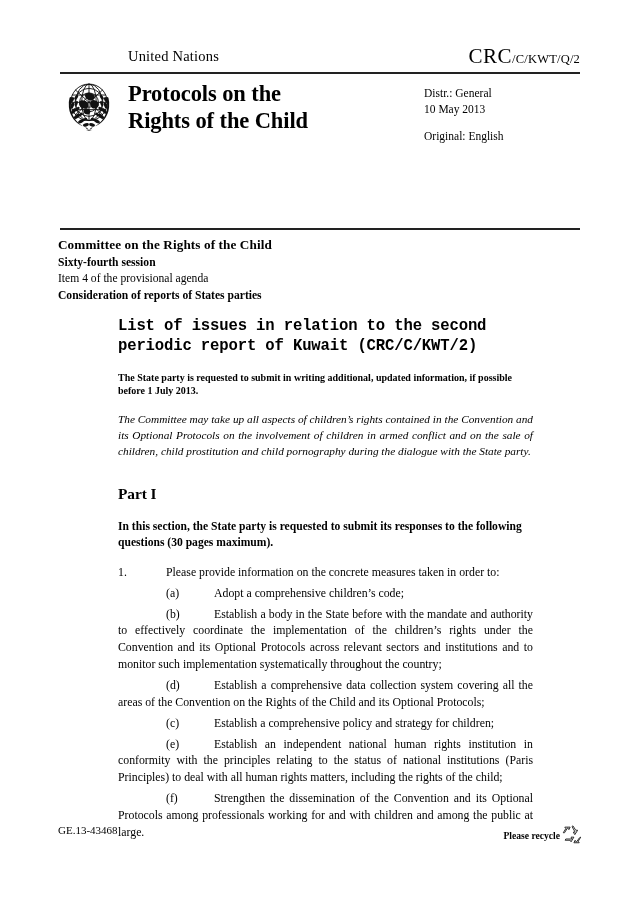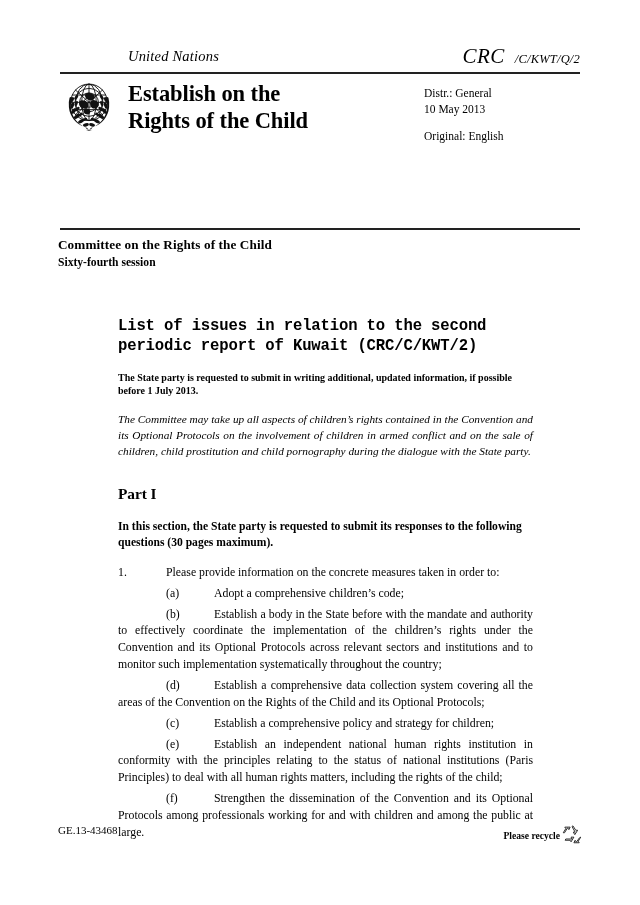--- a/index.html
+++ b/index.html
@@ -27,21 +27,20 @@
   
   .masthead {
     position: absolute;
     left: 60px;
     top: 48px;
     width: 520px;
   }
   .mast-top {
     position: relative;
     height: 20px;
-    font-style: italic;
   }
   .un-name {
     position: absolute;
     left: 68px;
     top: 0;
     font-size: 14.5px;
     letter-spacing: 0.2px;
     white-space: nowrap;
   }
   .doc-symbol {
@@ -51,21 +50,20 @@
     white-space: nowrap;
     text-align: right;
   }
   .doc-symbol .sym-main {
     font-size: 21px;
     letter-spacing: 0.5px;
   }
   .doc-symbol .sym-sub {
     font-size: 12.5px;
     letter-spacing: 0.2px;
-    margin-left: 10px;
   }
 
   .mast-rule {
     position: absolute;
     left: 60px;
     top: 72px;
     width: 520px;
     height: 2px;
     background: #222;
   }
@@ -300,36 +298,38 @@
           <ellipse cx="69" cy="51" rx="4.6" ry="2.3" transform="rotate(46 69 51)"></ellipse>
           <ellipse cx="64" cy="60" rx="4.4" ry="2.2" transform="rotate(34 64 60)"></ellipse>
           <ellipse cx="57" cy="68" rx="4.2" ry="2.2" transform="rotate(20 57 68)"></ellipse>
         </g>
         <path d="M44 84 q6 4 12 0 q-6 6 -12 0 z"></path>
       </g>
     </svg>
   </div>
 
   <div class="mast-title">
-    <div>Establish on the</div>
+    <div>Protocols on the</div>
     <div>Rights of the Child</div>
   </div>
 
   <div class="distr">
     <div>Distr.: General</div>
     <div>10 May 2013</div>
     <div class="gap"></div>
     <div>Original: English</div>
   </div>
 
   <div class="sec-rule"></div>
 
   <div class="committee">
     <div class="c-title">Committee on the Rights of the Child</div>
     <div class="c-b">Sixty-fourth session</div>
+    <div>Item 4 of the provisional agenda</div>
+    <div class="c-b">Consideration of reports of States parties</div>
   </div>
 
   <div class="body-col">
 
     <h1 class="title">List of issues in relation to the second periodic report of Kuwait (CRC/C/KWT/2)</h1>
 
     <p class="lead">The State party is requested to submit in writing additional, updated information, if possible before 1 July 2013.</p>
 
     <p class="note">The Committee may take up all aspects of children’s rights contained in the Convention and its Optional Protocols on the involvement of children in armed conflict and on the sale of children, child prostitution and child pornography during the dialogue with the State party.</p>
 

